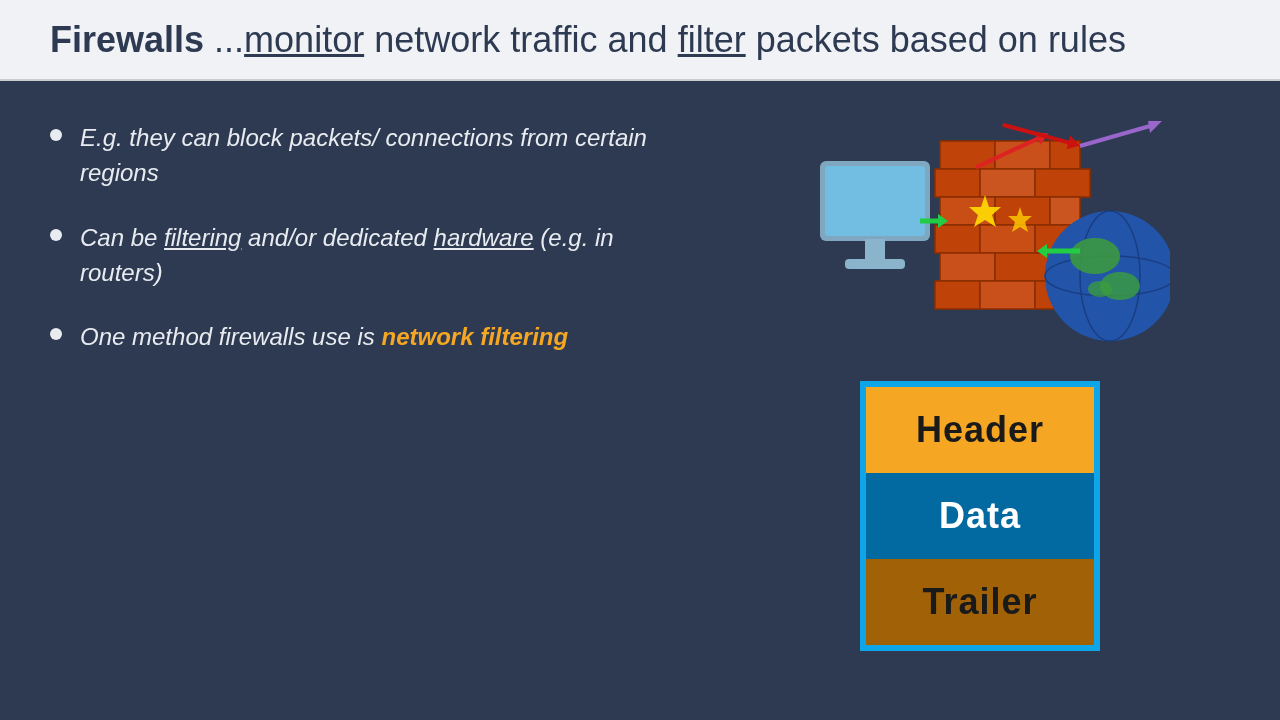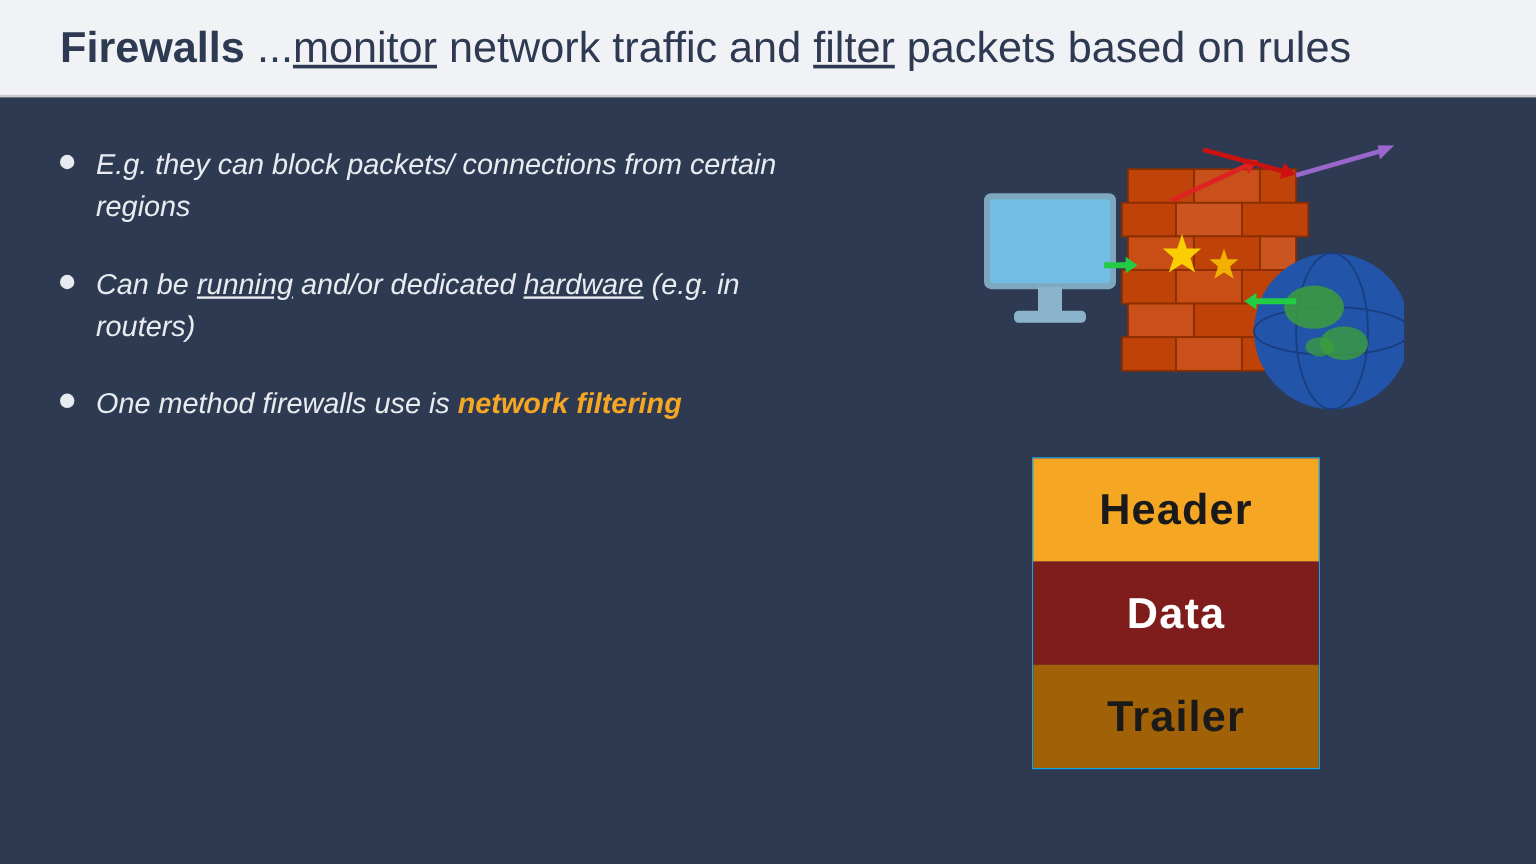--- a/index.html
+++ b/index.html
@@ -116,40 +116,40 @@
       align-items: center;
       margin-top: 10px;
       margin-bottom: 20px;
     }
 
     
     .packet-diagram {
       display: flex;
       flex-direction: column;
       width: 240px;
-      border: 1px solid #0ea5e9;
+      border: 6px solid #0ea5e9;
     }
 
     .packet-section {
       display: flex;
       align-items: center;
       justify-content: center;
       padding: 22px 20px;
       font-size: 36px;
       font-weight: 700;
       color: #1a1a1a;
       letter-spacing: 1px;
     }
 
     .packet-header {
       background: #f5a623;
     }
 
     .packet-data {
-      background: #7f1d1d;
+      background: #0369a1;
       color: #fff;
     }
 
     .packet-trailer {
       background: #a16207;
     }
   </style>
 </head>
 <body>
 
@@ -169,21 +169,21 @@
       <div class="bullet-item">
         <div class="bullet-dot"></div>
         <div class="bullet-text">
           E.g. they can block packets/ connections from certain regions
         </div>
       </div>
 
       <div class="bullet-item">
         <div class="bullet-dot"></div>
         <div class="bullet-text">
-          Can be <span class="underlined">running</span> and/or dedicated <span class="underlined">hardware</span> (e.g. in routers)
+          Can be <span class="underlined">filtering</span> and/or dedicated <span class="underlined">hardware</span> (e.g. in routers)
         </div>
       </div>
 
       <div class="bullet-item">
         <div class="bullet-dot"></div>
         <div class="bullet-text">
           One method firewalls use is <span class="highlighted">network filtering</span>
         </div>
       </div>
 

